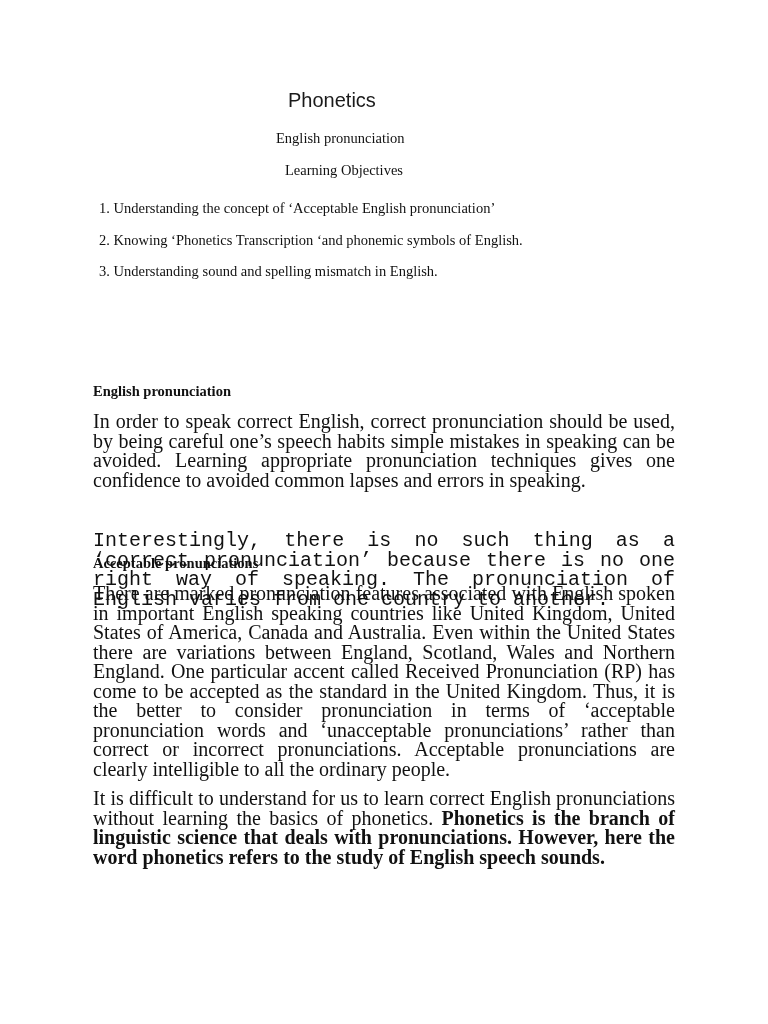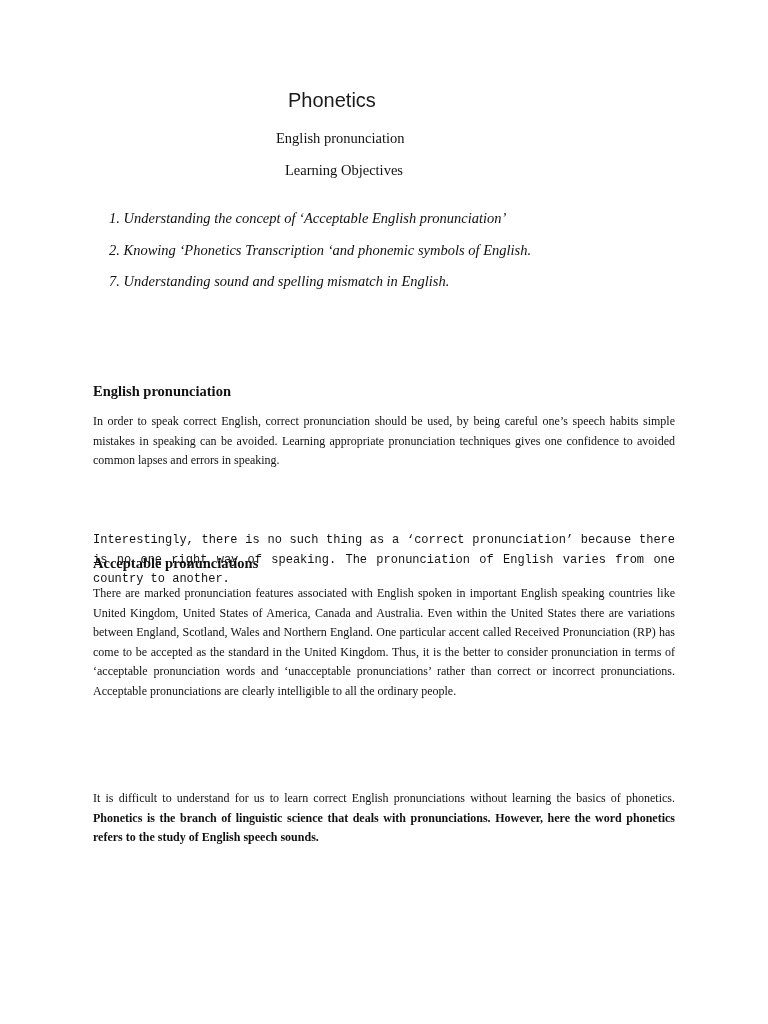--- a/index.html
+++ b/index.html
@@ -40,45 +40,44 @@
     margin: 0;
   }
   .sub1 { top: 129px; }
   .sub2 { top: 161px; margin-left: 9px; }
 
   .objectives {
     position: absolute;
     left: 93px;
     top: 193px;
     width: 590px;
-    margin: 16px;
+    margin: 6px;
     padding: 0;
     list-style: none;
-    font-style: italic;
   }
   .objectives li {
     font-size: 14.5px;
     line-height: 18px;
     height: 31.5px;
     white-space: nowrap;
   }
 
   .body-block {
     position: absolute;
     left: 93px;
     width: 582px;
   }
   .section-heading {
     font-weight: bold;
     font-size: 14.5px;
     line-height: 18px;
     margin: 0;
   }
   .para {
-    font-size: 12px;
+    font-size: 20px;
     line-height: 19.5px;
     text-align: justify;
     margin: 0;
   }
   .para b { font-weight: bold; }
 
   .h-eng { top: 382px; }
   .p1 { top: 412px; }
   .p2 { top: 531px; font-family: Liberation Mono, monospace; }
   .h-acc { top: 554px; }
@@ -91,21 +90,21 @@
 <div class="page">
 
   <h1 class="title">Phonetics</h1>
 
   <div class="subhead sub1">English pronunciation</div>
   <div class="subhead sub2">Learning Objectives</div>
 
   <ul class="objectives">
     <li>1. Understanding the concept of ‘Acceptable English pronunciation’</li>
     <li>2. Knowing ‘Phonetics Transcription ‘and phonemic symbols of English.</li>
-    <li>7. Understanding sound and spelling mismatch in English.</li>
+    <li>3. Understanding sound and spelling mismatch in English.</li>
   </ul>
 
   <h2 class="body-block section-heading h-eng">English pronunciation</h2>
 
   <p class="body-block para p1">In order to speak correct English, correct pronunciation should be used, by being careful one’s speech habits simple mistakes in speaking can  be avoided. Learning appropriate pronunciation techniques gives one confidence to avoided common lapses and errors in speaking.</p>
 
   <p class="body-block para p2">Interestingly, there is no such thing as a ‘correct pronunciation’ because there is no one right way of speaking. The pronunciation of English varies from one country to another.</p>
 
   <h2 class="body-block section-heading h-acc">Acceptable pronunciations</h2>
 

